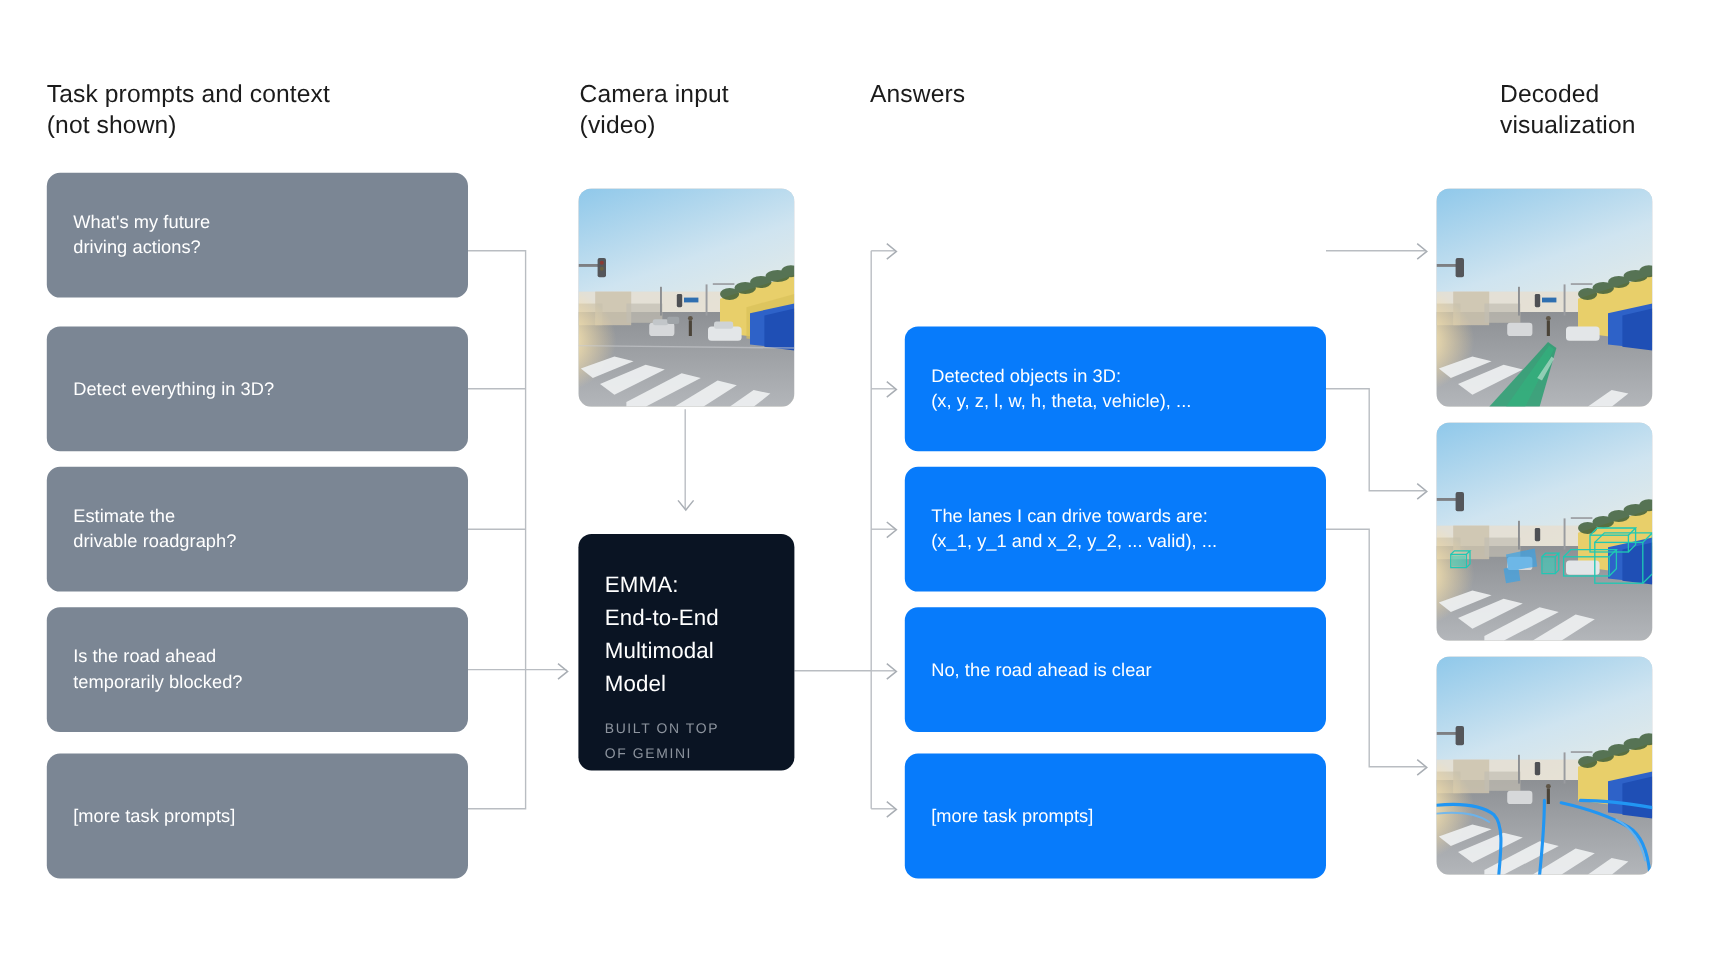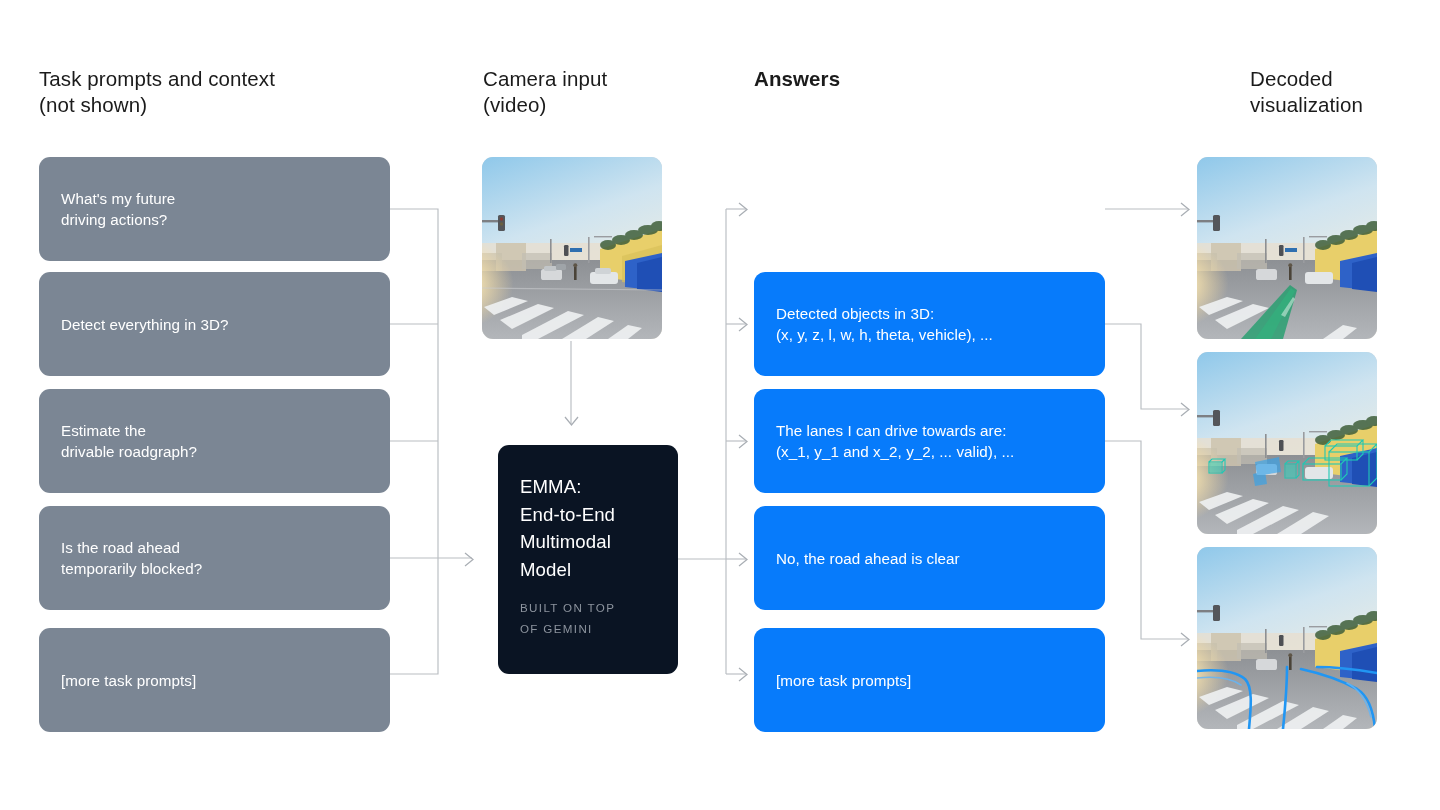--- a/index.html
+++ b/index.html
@@ -15,50 +15,50 @@
     position: absolute;
     font-size: 20.5px;
     line-height: 26px;
     color: #1b1b1b;
     font-weight: 400;
     letter-spacing: 0.1px;
     white-space: pre-line;
   }
   #head-prompts { left: 39px; top: 66px; }
   #head-camera  { left: 483px; top: 66px; }
-  #head-answers { left: 754px; top: 66px; font-weight: bold; }
+  #head-answers { left: 725px; top: 66px; }
   #head-decoded { left: 1250px; top: 66px; }
 
   
   .card {
     position: absolute;
     border-radius: 11px;
     display: flex;
     align-items: center;
     padding: 0 22px;
     font-size: 15.2px;
     line-height: 21px;
     color: #ffffff;
     white-space: pre-line;
     letter-spacing: 0.05px;
   }
   .prompt-card { left: 39px; width: 351px; background: #7b8694; }
   .answer-card { left: 754px; width: 351px; background: #077bfb; }
 
-  .r0 { top: 157px; height: 104px; }
+  .r0 { top: 144px; height: 104px; }
   .r1 { top: 272px; height: 104px; }
   .r2 { top: 389px; height: 104px; }
   .r3 { top: 506px; height: 104px; }
   .r4 { top: 628px; height: 104px; }
 
   
   #emma-box {
     position: absolute;
-    left: 498px; top: 445px;
-    width: 180px; height: 229px;
+    left: 482px; top: 445px;
+    width: 180px; height: 197px;
     background: #0a1423;
     border-radius: 11px;
     padding: 28px 22px 0 22px;
   }
   #emma-title {
     font-size: 18.6px;
     line-height: 27.5px;
     color: #ffffff;
     white-space: pre-line;
     letter-spacing: 0.1px;

